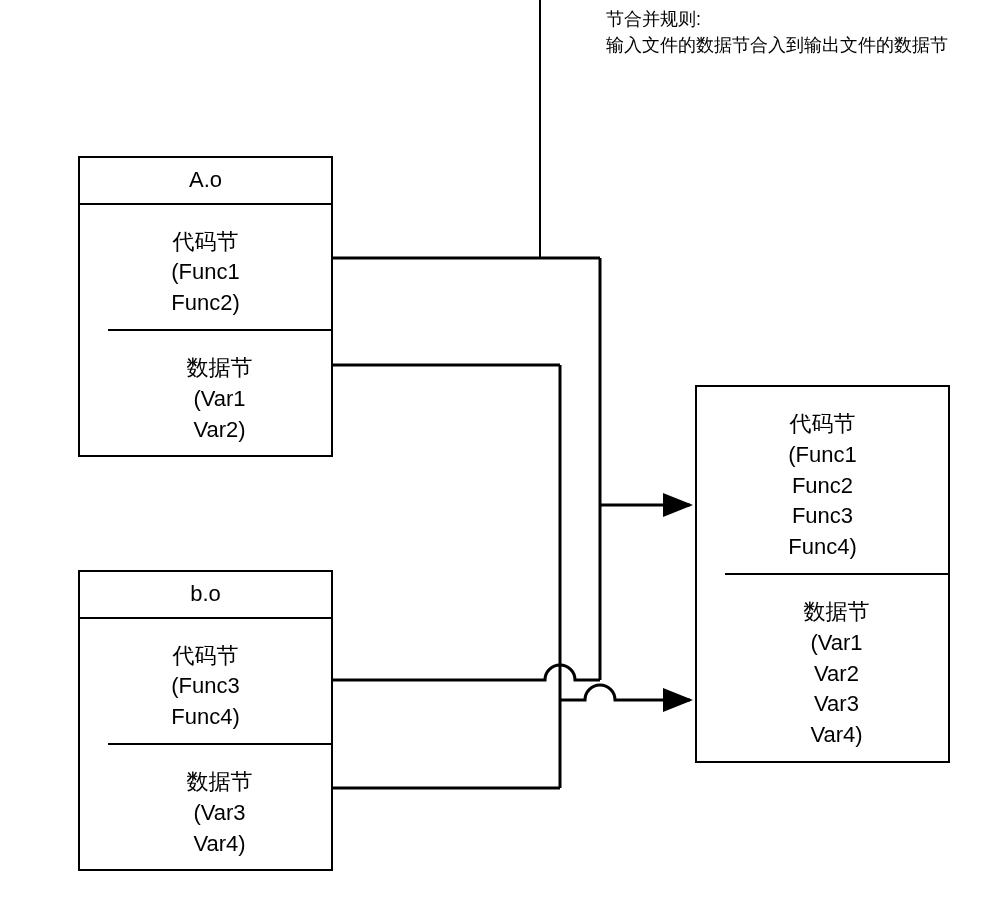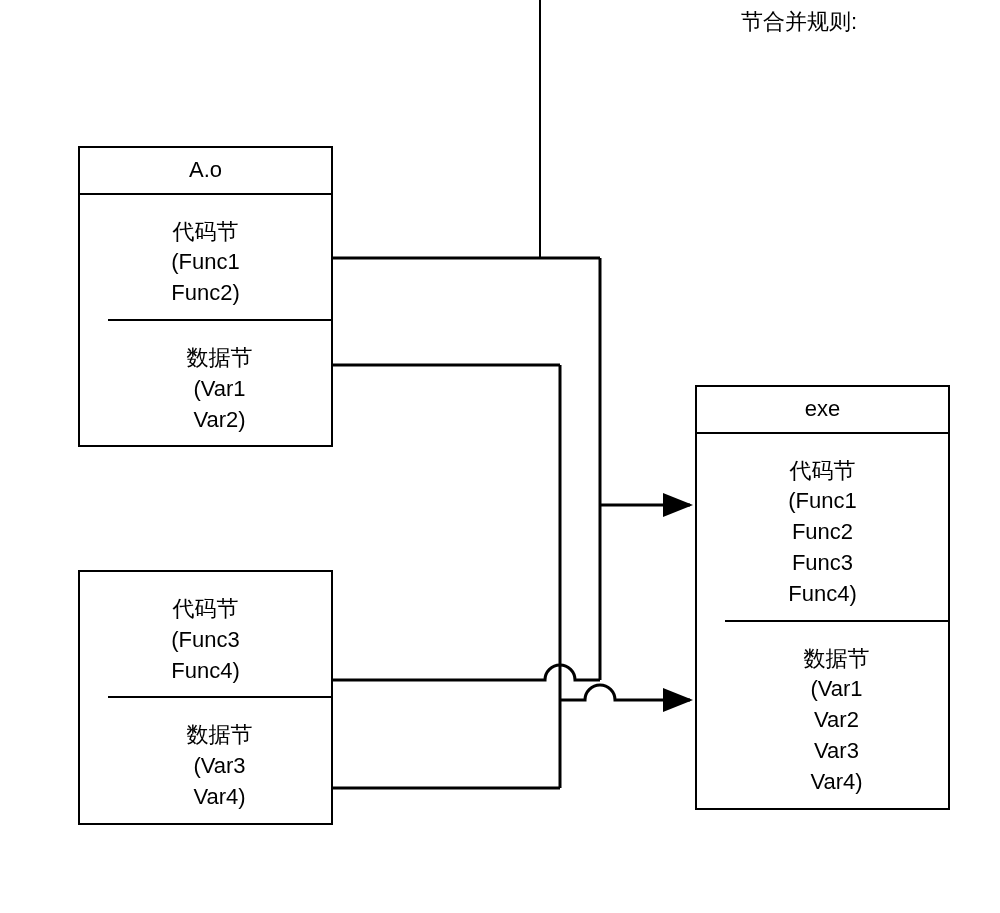--- a/index.html
+++ b/index.html
@@ -31,68 +31,69 @@
   }
   .file-section + .file-section {
     border-top: 2px solid #000;
     margin-left: 28px;
   }
   .rule-box {
     position: absolute;
     left: 598px;
     top: 0px;
     width: 402px;
-    text-align: center;
-    font-size: 22px;
+    text-align: left;
+    font-size: 18px;
     line-height: 1.45;
     padding: 6px 8px;
   }
   svg.connectors {
     position: absolute;
     left: 0; top: 0;
     width: 1000px; height: 913px;
     pointer-events: none;
   }
 </style>
 </head>
 <body>
 
 <div class="rule-box">
   <div>节合并规则:</div>
+  <div>输入文件的数据节合入到输出文件的数据节</div>
 </div>
 
-<div class="file-box" style="left:78px; top:146px;">
+<div class="file-box" style="left:78px; top:156px;">
   <div class="file-title">A.o</div>
   <div class="file-section">
     <div>代码节</div>
     <div style="white-space:pre-line">(Func1
 Func2)</div>
   </div>
   <div class="file-section">
     <div>数据节</div>
     <div style="white-space:pre-line">(Var1
 Var2)</div>
   </div>
 </div>
 
 <div class="file-box" style="left:78px; top:570px;">
+  <div class="file-title">b.o</div>
   <div class="file-section">
     <div>代码节</div>
     <div style="white-space:pre-line">(Func3
 Func4)</div>
   </div>
   <div class="file-section">
     <div>数据节</div>
     <div style="white-space:pre-line">(Var3
 Var4)</div>
   </div>
 </div>
 
 <div class="file-box" style="left:695px; top:385px; width:255px;">
-  <div class="file-title">exe</div>
   <div class="file-section">
     <div>代码节</div>
     <div style="white-space:pre-line">(Func1
 Func2
 Func3
 Func4)</div>
   </div>
   <div class="file-section">
     <div>数据节</div>
     <div style="white-space:pre-line">(Var1

